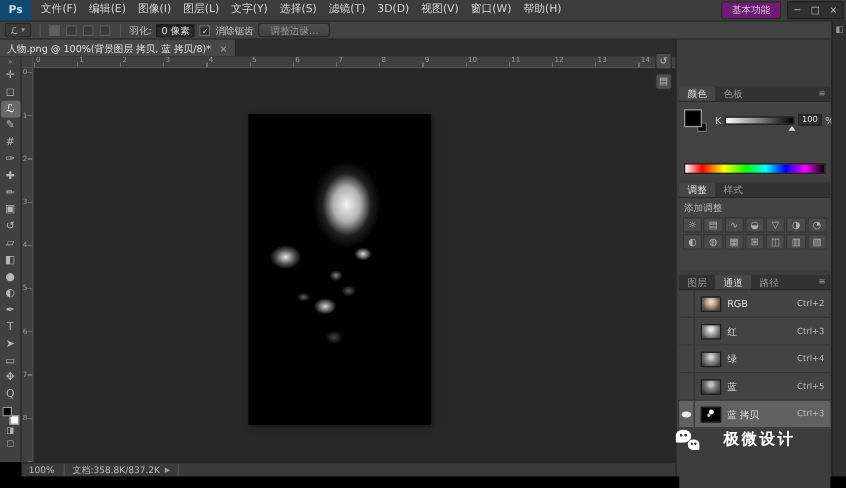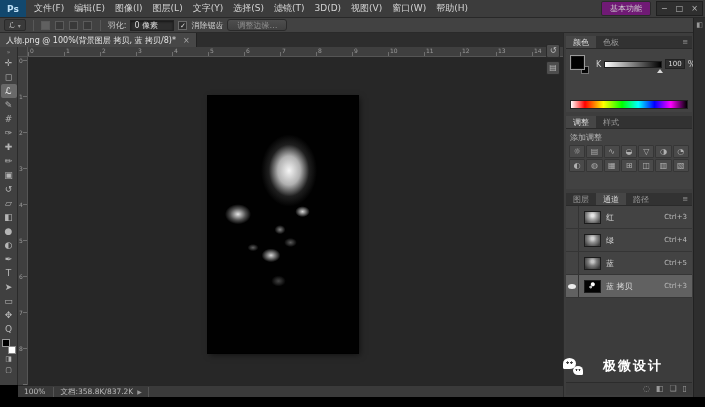--- a/index.html
+++ b/index.html
@@ -25,21 +25,21 @@
               border-bottom:1px solid #2a2a2a;display:flex;align-items:center;font-size:8px;
               gap:4px;padding-left:4px;color:#c8c8c8;}
   .optool{display:flex;align-items:center;gap:3px;background:#3a3a3a;border:1px solid #2a2a2a;
           border-radius:2px;padding:0 4px;height:12px;}
   .optool .dd{font-size:6px;color:#999;}
   .sep{width:1px;height:11px;background:#585858;margin:0 3px;}
   .mode-sq{width:9px;height:9px;background:#393939;border:1px solid #5a5a5a;margin-right:1px;}
   .mode-sq.active{background:#606060;}
   .oplabel{white-space:nowrap;}
   .feather-input{background:#2e2e2e;border:1px solid #222;box-shadow:inset 0 1px 2px rgba(0,0,0,.5);
-                 color:#ddd;width:44px;height:11px;padding:0 3px;display:flex;align-items:center;}
+                 color:#ddd;width:32px;height:11px;padding:0 3px;display:flex;align-items:center;}
   .chk{width:9px;height:9px;background:#2e2e2e;border:1px solid #6a6a6a;color:#ddd;font-size:7px;
        line-height:8px;text-align:center;}
   .refine-btn{background:linear-gradient(#4e4e4e,#404040);border:1px solid #2a2a2a;border-radius:3px;
               color:#8f8f8f;padding:0 9px;height:12px;line-height:11px;white-space:nowrap;}
 
   
   .tabbar{position:absolute;left:0;top:33px;width:563px;height:26px;background:#2d2d2d;}
   .doctab{position:absolute;left:0;top:0;height:14px;background:#474747;border-right:1px solid #222;
           display:flex;align-items:center;gap:7px;padding:0 6px;font-size:8px;color:#e2e2e2;
           max-width:300px;white-space:nowrap;overflow:hidden;}
@@ -92,21 +92,21 @@
               padding:0 6px;height:10px;}
   .status-arrow{font-size:6px;color:#999;}
 
   
   .mdock-icon{position:absolute;width:14px;height:14px;background:#4d4d4d;border:1px solid #2a2a2a;
               border-radius:2px;color:#bbb;font-size:8px;text-align:center;line-height:12px;}
 
   
   .dock{position:absolute;left:563px;top:33px;width:130px;height:364px;background:#3d3d3d;
         border-left:1px solid #2a2a2a;}
-  .panel{position:absolute;left:2px;width:126px;background:#424242;}
+  .panel{position:absolute;left:2px;width:126px;background:#424242;margin-top:36px;}
   .ptabs{height:13px;background:#323232;display:flex;font-size:8px;border-bottom:1px solid #2a2a2a;}
   .ptab{padding:0 7px;line-height:13px;color:#999;}
   .ptab.active{background:#464646;color:#ddd;}
   .pmenu{margin-left:auto;color:#999;font-size:7px;line-height:13px;padding-right:4px;}
 
   .p-color{top:3px;height:76px;}
   .fg-swatches{position:absolute;left:5px;top:20px;width:18px;height:18px;}
   .fg-swatches .big{position:absolute;left:0;top:0;width:13px;height:13px;background:#000;
                     border:1px solid #111;outline:1px solid #9a9a9a;}
   .fg-swatches .small{position:absolute;right:0;bottom:0;width:8px;height:8px;background:#060606;border:1px solid #777;}
@@ -350,20 +350,26 @@
     <div class="panel p-channels">
       <div class="ptabs">
         <span class="ptab">图层</span>
         <span class="ptab active">通道</span>
         <span class="ptab">路径</span>
         <span class="pmenu">≡</span>
       </div>
 
       <div class="ch-row">
         <div class="eye-cell"></div>
+        <div class="ch-thumb t-rgb"></div>
+        <span class="ch-name">RGB</span>
+        <span class="ch-key">Ctrl+2</span>
+      </div>
+      <div class="ch-row">
+        <div class="eye-cell"></div>
         <div class="ch-thumb t-gray1"></div>
         <span class="ch-name">红</span>
         <span class="ch-key">Ctrl+3</span>
       </div>
       <div class="ch-row">
         <div class="eye-cell"></div>
         <div class="ch-thumb t-gray2"></div>
         <span class="ch-name">绿</span>
         <span class="ch-key">Ctrl+4</span>
       </div>

